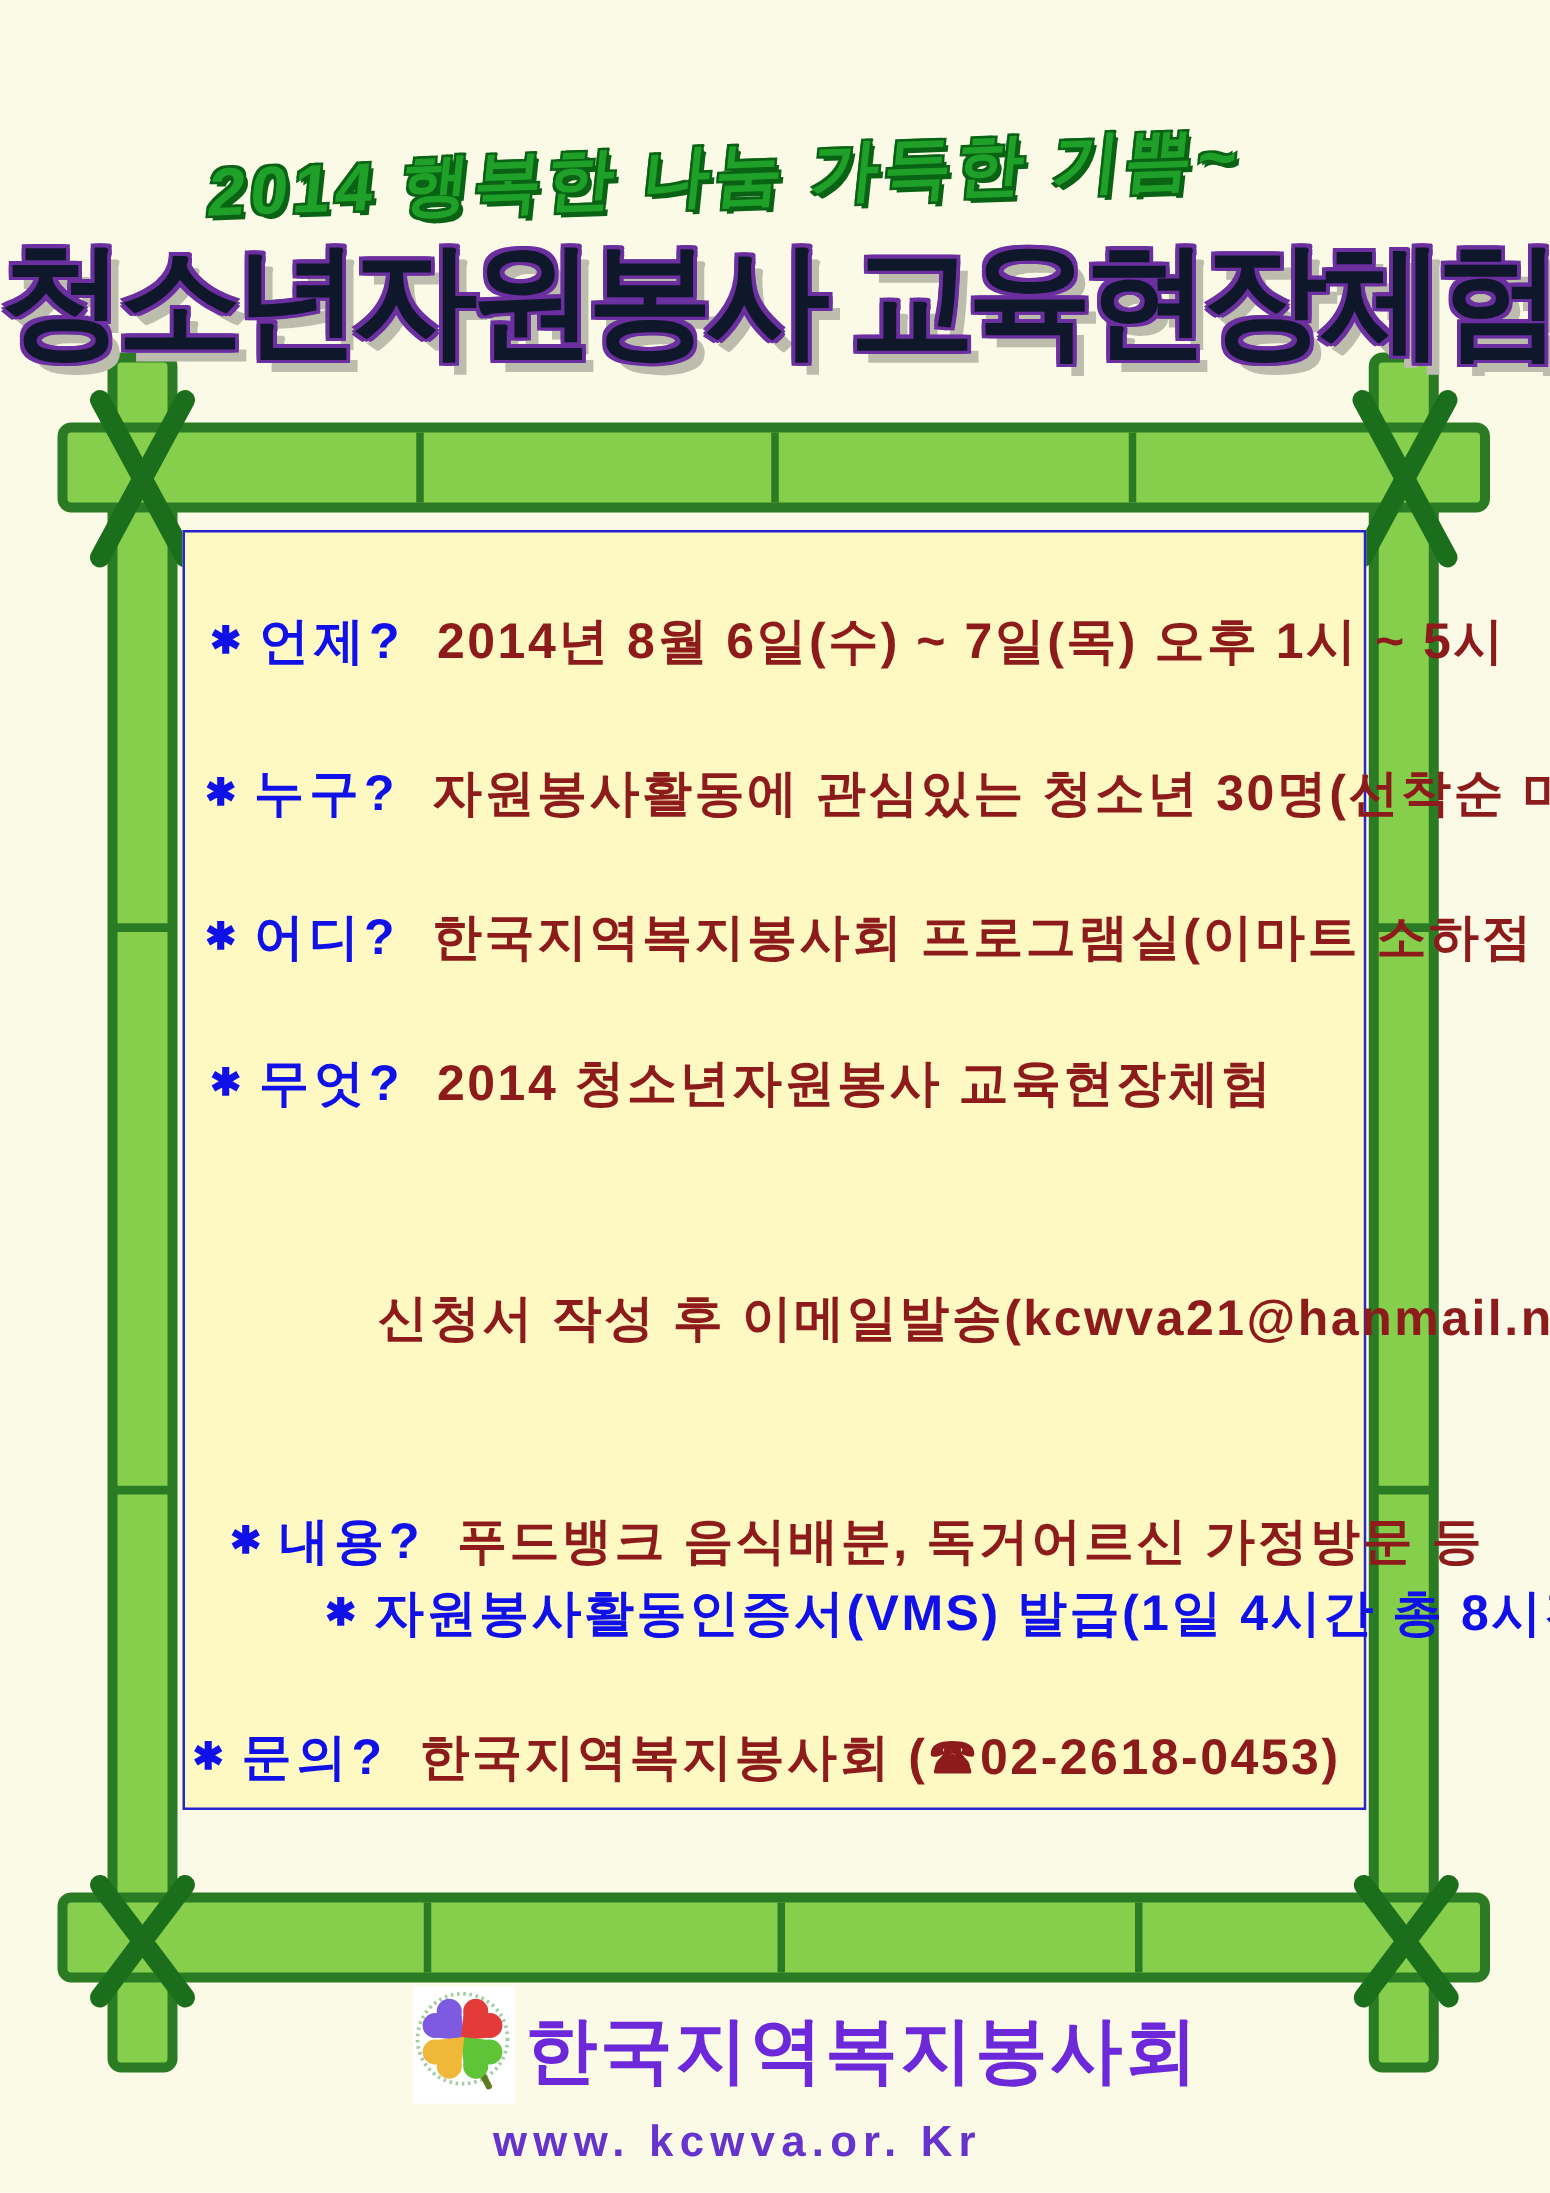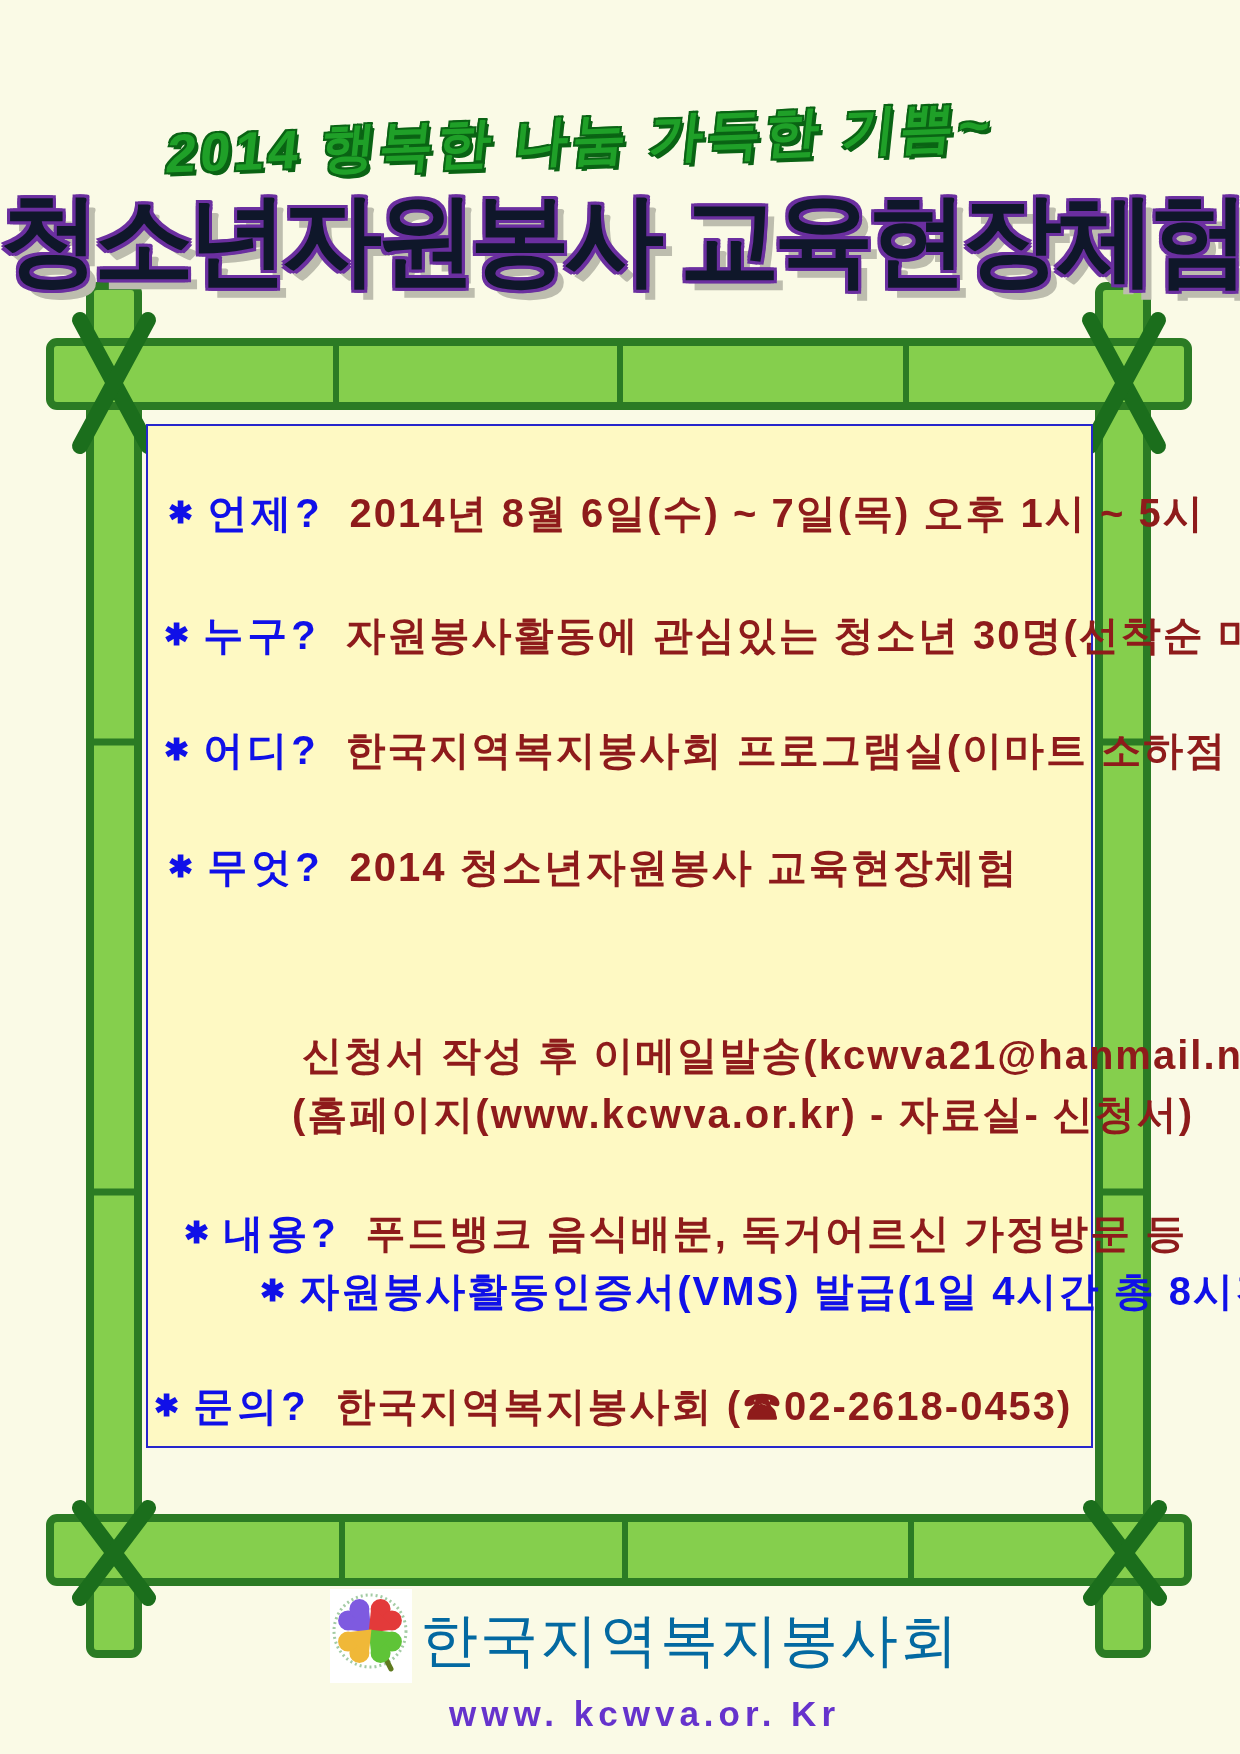--- a/index.html
+++ b/index.html
@@ -41,24 +41,24 @@
     position:absolute; white-space:nowrap;
     font-size:40px; font-weight:bold; letter-spacing:2px; line-height:48px;
   }
   .bullet{color:#1010E8; font-size:30px; margin-right:12px; vertical-align:4px;}
   .label{color:#1010E8; letter-spacing:4px; margin-right:26px;}
   .red{color:#8E1B1B;}
   .blue{color:#1010E8;}
   
   .footer-org{
     position:absolute; left:420px; top:1602px; white-space:nowrap;
-    font-size:58px; font-weight:normal; color:#0369a1; letter-spacing:2px;
+    font-size:58px; font-weight:bold; color:#6d28d9; letter-spacing:2px;
   }
   .footer-url{
-    position:absolute; left:340px; top:1694px; width:500px; text-align:right;
+    position:absolute; left:340px; top:1694px; width:500px; text-align:center;
     font-size:35px; font-weight:bold; color:#6633CC; letter-spacing:5px;
     white-space:nowrap;
   }
   .logo-box{position:absolute; left:330px; top:1589px;}
 </style>
 </head>
 <body>
 
 <div class="page">
 
@@ -119,23 +119,20 @@
 
     <div class="line" style="left:20px; top:417px;">
       <span class="bullet">✱</span><span class="label">무엇?</span><span class="red">2014 청소년자원봉사 교육현장체험</span>
     </div>
 
 
     <div class="line" style="left:154px; top:605px;">
       <span class="red">신청서 작성 후 이메일발송(kcwva21@hanmail.net)</span>
     </div>
 
-    <div class="line" style="left:144px; top:664px;">
-      <span class="red">(홈페이지(www.kcwva.or.kr) - 자료실- 신청서)</span>
-    </div>
 
     <div class="line" style="left:4px; top:783px;margin-left:32px;">
       <span class="bullet">✱</span><span class="label">내용?</span><span class="red">푸드뱅크 음식배분, 독거어르신 가정방문 등</span>
     </div>
 
     <div class="line" style="left:112px; top:841px;">
       <span class="bullet">✱</span><span class="blue">자원봉사활동인증서(VMS) 발급(1일 4시간 총 8시간)</span>
     </div>
 
     <div class="line" style="left:6px; top:956px;text-align:right;">

